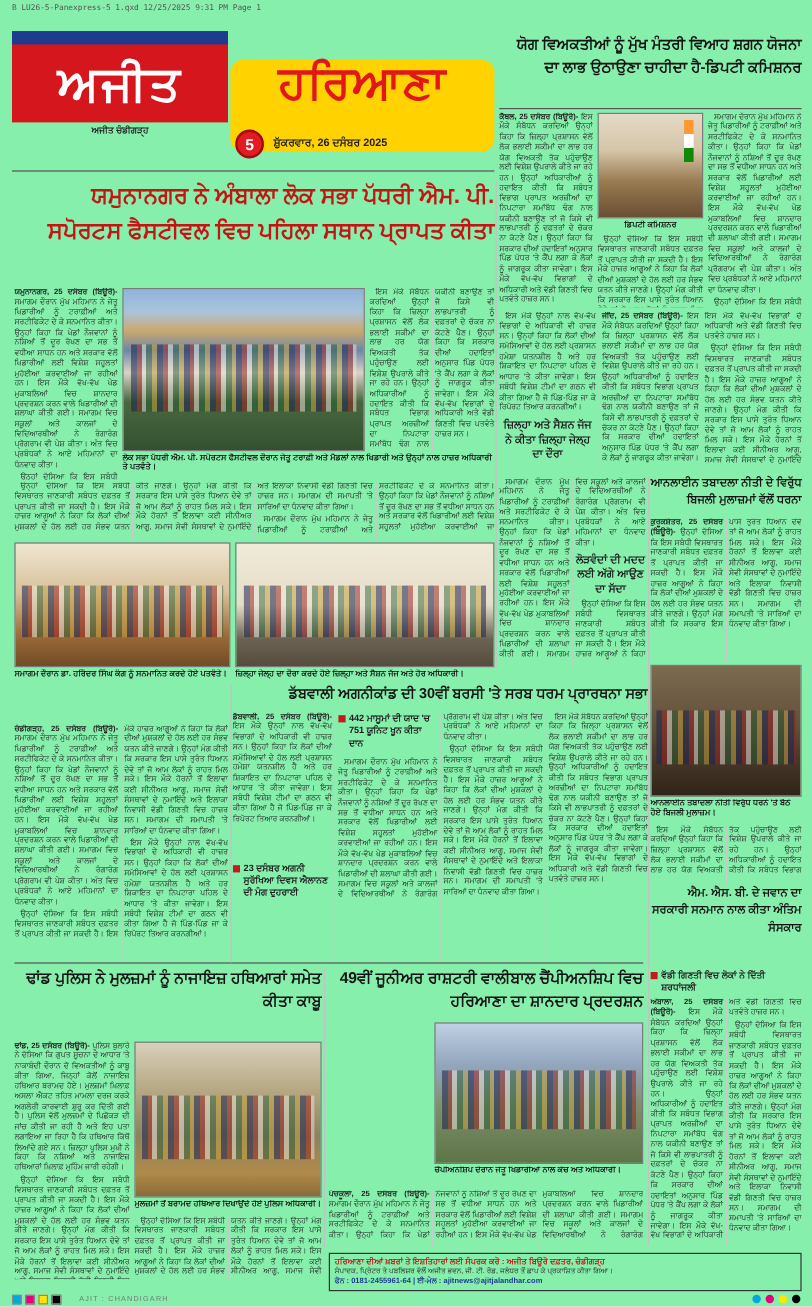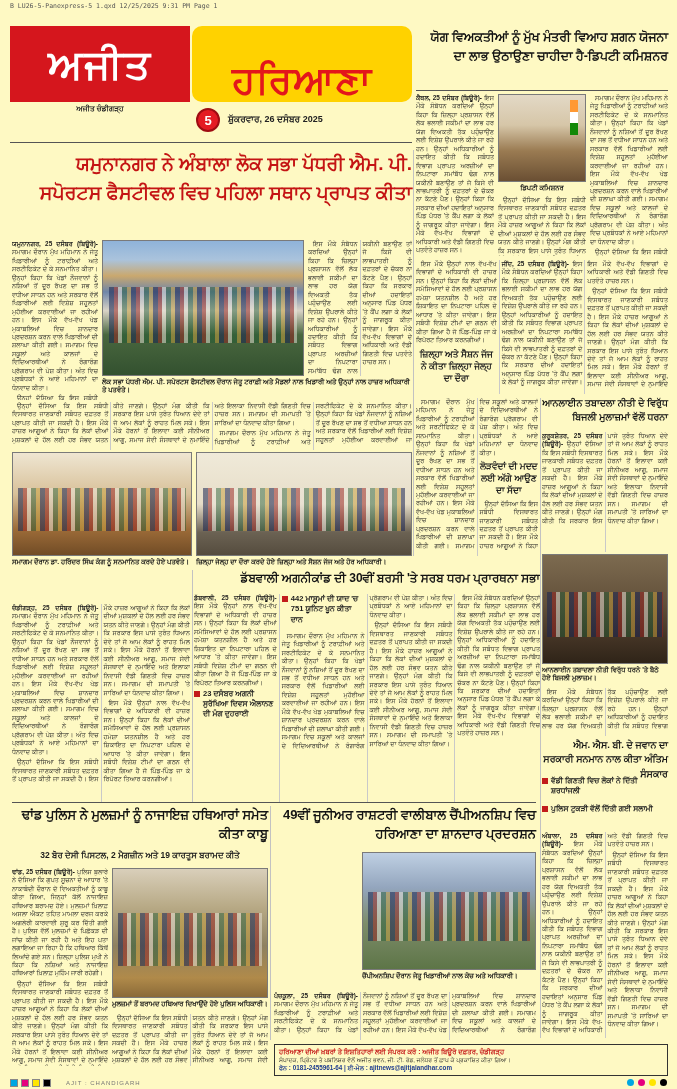--- a/index.html
+++ b/index.html
@@ -1,34 +1,34 @@
 <!DOCTYPE html>
 <html><head>
 <meta charset="utf-8">
 <style>
   * { margin:0; padding:0; box-sizing:border-box; }
   html,body { background:#ffffff; }
   .page {
     position:relative; width:677px; height:1089px; margin:0 auto;
-    background:#fef9c3; overflow:hidden;
+    background:#86efac; overflow:hidden;
     font-family:"Liberation Sans","DejaVu Sans",sans-serif;
     color:#1d1d1d;
   }
   .abs { position:absolute; }
 
   
   .print-line { font-family:"DejaVu Sans Mono",monospace; font-size:6.5px; color:#555; white-space:nowrap; overflow:hidden; }
 
   
-  .m-red { background:#d5161d; width:100%; height:100%; display:flex; flex-direction:row; }
+  .m-red { background:#d5161d; width:100%; height:100%; display:flex; flex-direction:column; }
   .m-blue { height:11px; background:#1d3b8f; }
   .m-brand { flex:1; display:flex; align-items:center; justify-content:center;
              color:#ffffff; font-weight:bold; font-size:40px; line-height:1; letter-spacing:2px; }
   .m-sub { font-size:7.5px; font-weight:bold; text-align:center; color:#222; }
-  .m-yellow { background:#ffd200; border-radius:10px; display:flex; align-items:flex-end; justify-content:center; }
+  .m-yellow { background:#ffd200; border-radius:10px; display:flex; align-items:flex-start; justify-content:center;margin-top:24px; }
   .m-edition { color:#e3161b; font-weight:bold; font-size:38px; line-height:1.1; letter-spacing:1px; }
   .pageno { border-radius:50%; background:#e41b23; border:2px solid #9e0c12; color:#fff;
             display:flex; align-items:center; justify-content:center; font-size:13px; font-weight:bold; }
   .date-line { font-size:9px; font-weight:bold; color:#222; }
 
   
   .hrule { border-top:1px solid #555; }
   .vrule { border-left:1px solid #c2c2c2; }
 
   
@@ -48,21 +48,21 @@
   .bt p.lead { text-indent:0; }
   .dl { font-weight:bold; }
   .cols2 { column-count:2; column-gap:5px; column-rule:0.5px solid #c9c9c9; }
   .cols3 { column-count:3; column-gap:5px; column-rule:0.5px solid #c9c9c9; }
   .cols4 { column-count:4; column-gap:5px; column-rule:0.5px solid #c9c9c9; }
 
   .caption { font-size:6.8px; font-weight:bold; color:#111; line-height:1.25; overflow:hidden; }
   .subhead-b { font-size:8.5px; font-weight:bold; text-align:center; line-height:1.35; }
 
   
-  .bullet-item { display:flex; gap:3px; margin-bottom:7px; break-inside:avoid; }
+  .bullet-item { display:flex; gap:3px; margin-bottom:7px; break-inside:avoid;margin-top:32px; }
   .bullet-sq { flex:0 0 auto; width:6px; height:6px; background:#c21b1b; margin-top:2px; }
   .bullet-text { font-size:7.6px; font-weight:bold; line-height:1.35; text-align:left; }
 
   
   .ph { position:absolute; border:1px solid #7a7a7a; overflow:hidden; background:#cfc9bd; }
   .crowd::after { content:""; position:absolute; left:3%; right:3%; top:34%; height:42%;
     background:repeating-linear-gradient(90deg,
       rgba(25,35,80,.55) 0 5px, rgba(150,30,30,.5) 5px 9px,
       rgba(235,230,220,.5) 9px 13px, rgba(30,90,50,.45) 13px 18px,
       rgba(200,160,60,.5) 18px 22px); }
@@ -213,21 +213,20 @@
   <div class="abs hl hl-small" style="left:542px;top:738px;width:126px;height:36px">ਐਮ. ਐਸ. ਬੀ. ਦੇ ਜਵਾਨ ਦਾ ਸਰਕਾਰੀ ਸਨਮਾਨ ਨਾਲ ਕੀਤਾ ਅੰਤਿਮ ਸੰਸਕਾਰ</div>
   <div class="abs bt cols2" style="left:542px;top:832px;width:126px;height:206px">
     <p class="lead"><b class="dl">ਅੰਬਾਲਾ, 25 ਦਸੰਬਰ (ਬਿਊਰੋ)-</b>
       <span>ਇਸ ਮੌਕੇ ਸੰਬੋਧਨ ਕਰਦਿਆਂ ਉਨ੍ਹਾਂ ਕਿਹਾ ਕਿ ਜ਼ਿਲ੍ਹਾ ਪ੍ਰਸ਼ਾਸਨ ਵੱਲੋਂ ਲੋਕ ਭਲਾਈ ਸਕੀਮਾਂ ਦਾ ਲਾਭ ਹਰ ਯੋਗ ਵਿਅਕਤੀ ਤੱਕ ਪਹੁੰਚਾਉਣ ਲਈ ਵਿਸ਼ੇਸ਼ ਉਪਰਾਲੇ ਕੀਤੇ ਜਾ ਰਹੇ ਹਨ। ਉਨ੍ਹਾਂ ਅਧਿਕਾਰੀਆਂ ਨੂੰ ਹਦਾਇਤ ਕੀਤੀ ਕਿ ਸਬੰਧਤ ਵਿਭਾਗ ਪ੍ਰਾਪਤ ਅਰਜ਼ੀਆਂ ਦਾ ਨਿਪਟਾਰਾ ਸਮਾਂਬੱਧ ਢੰਗ ਨਾਲ ਯਕੀਨੀ ਬਣਾਉਣ ਤਾਂ ਜੋ ਕਿਸੇ ਵੀ ਲਾਭਪਾਤਰੀ ਨੂੰ ਦਫ਼ਤਰਾਂ ਦੇ ਚੱਕਰ ਨਾ ਕੱਟਣੇ ਪੈਣ। ਉਨ੍ਹਾਂ ਕਿਹਾ ਕਿ ਸਰਕਾਰ ਦੀਆਂ ਹਦਾਇਤਾਂ ਅਨੁਸਾਰ ਪਿੰਡ ਪੱਧਰ 'ਤੇ ਕੈਂਪ ਲਗਾ ਕੇ ਲੋਕਾਂ ਨੂੰ ਜਾਗਰੂਕ ਕੀਤਾ ਜਾਵੇਗਾ। ਇਸ ਮੌਕੇ ਵੱਖ-ਵੱਖ ਵਿਭਾਗਾਂ ਦੇ ਅਧਿਕਾਰੀ ਅਤੇ ਵੱਡੀ ਗਿਣਤੀ ਵਿਚ ਪਤਵੰਤੇ ਹਾਜ਼ਰ ਸਨ।</span></p>
     <p>ਉਨ੍ਹਾਂ ਦੱਸਿਆ ਕਿ ਇਸ ਸਬੰਧੀ ਵਿਸਥਾਰਤ ਜਾਣਕਾਰੀ ਸਬੰਧਤ ਦਫ਼ਤਰ ਤੋਂ ਪ੍ਰਾਪਤ ਕੀਤੀ ਜਾ ਸਕਦੀ ਹੈ। ਇਸ ਮੌਕੇ ਹਾਜ਼ਰ ਆਗੂਆਂ ਨੇ ਕਿਹਾ ਕਿ ਲੋਕਾਂ ਦੀਆਂ ਮੁਸ਼ਕਲਾਂ ਦੇ ਹੱਲ ਲਈ ਹਰ ਸੰਭਵ ਯਤਨ ਕੀਤੇ ਜਾਣਗੇ। ਉਨ੍ਹਾਂ ਮੰਗ ਕੀਤੀ ਕਿ ਸਰਕਾਰ ਇਸ ਪਾਸੇ ਤੁਰੰਤ ਧਿਆਨ ਦੇਵੇ ਤਾਂ ਜੋ ਆਮ ਲੋਕਾਂ ਨੂੰ ਰਾਹਤ ਮਿਲ ਸਕੇ। ਇਸ ਮੌਕੇ ਹੋਰਨਾਂ ਤੋਂ ਇਲਾਵਾ ਕਈ ਸੀਨੀਅਰ ਆਗੂ, ਸਮਾਜ ਸੇਵੀ ਸੰਸਥਾਵਾਂ ਦੇ ਨੁਮਾਇੰਦੇ ਅਤੇ ਇਲਾਕਾ ਨਿਵਾਸੀ ਵੱਡੀ ਗਿਣਤੀ ਵਿਚ ਹਾਜ਼ਰ ਸਨ। ਸਮਾਗਮ ਦੀ ਸਮਾਪਤੀ 'ਤੇ ਸਾਰਿਆਂ ਦਾ ਧੰਨਵਾਦ ਕੀਤਾ ਗਿਆ।</p>
   </div>
 
   <div class="abs hrule" style="left:12px;top:802px;width:524px"></div>
 
   <div class="abs hl hl-police" style="left:12px;top:806px;width:256px;height:42px">ਢਾਂਡ ਪੁਲਿਸ ਨੇ ਮੁਲਜ਼ਮਾਂ ਨੂੰ ਨਾਜਾਇਜ਼ ਹਥਿਆਰਾਂ ਸਮੇਤ ਕੀਤਾ ਕਾਬੂ</div>
-  <div class="abs subhead-b" style="left:12px;top:850px;width:256px;height:16px">32 ਬੋਰ ਦੇਸੀ ਪਿਸਟਲ, 2 ਮੈਗਜ਼ੀਨ ਅਤੇ 19 ਕਾਰਤੂਸ ਬਰਾਮਦ ਕੀਤੇ</div>
   <div class="abs bt" style="left:12px;top:868px;width:96px;height:198px">
     <p class="lead"><b class="dl">ਢਾਂਡ, 25 ਦਸੰਬਰ (ਬਿਊਰੋ)-</b>
       <span>ਪੁਲਿਸ ਬੁਲਾਰੇ ਨੇ ਦੱਸਿਆ ਕਿ ਗੁਪਤ ਸੂਚਨਾ ਦੇ ਆਧਾਰ 'ਤੇ ਨਾਕਾਬੰਦੀ ਦੌਰਾਨ ਦੋ ਵਿਅਕਤੀਆਂ ਨੂੰ ਕਾਬੂ ਕੀਤਾ ਗਿਆ, ਜਿਨ੍ਹਾਂ ਕੋਲੋਂ ਨਾਜਾਇਜ਼ ਹਥਿਆਰ ਬਰਾਮਦ ਹੋਏ। ਮੁਲਜ਼ਮਾਂ ਖ਼ਿਲਾਫ਼ ਅਸਲਾ ਐਕਟ ਤਹਿਤ ਮਾਮਲਾ ਦਰਜ ਕਰਕੇ ਅਗਲੇਰੀ ਕਾਰਵਾਈ ਸ਼ੁਰੂ ਕਰ ਦਿੱਤੀ ਗਈ ਹੈ। ਪੁਲਿਸ ਵੱਲੋਂ ਮੁਲਜ਼ਮਾਂ ਦੇ ਪਿਛੋਕੜ ਦੀ ਜਾਂਚ ਕੀਤੀ ਜਾ ਰਹੀ ਹੈ ਅਤੇ ਇਹ ਪਤਾ ਲਗਾਇਆ ਜਾ ਰਿਹਾ ਹੈ ਕਿ ਹਥਿਆਰ ਕਿੱਥੋਂ ਲਿਆਂਦੇ ਗਏ ਸਨ। ਜ਼ਿਲ੍ਹਾ ਪੁਲਿਸ ਮੁਖੀ ਨੇ ਕਿਹਾ ਕਿ ਨਸ਼ਿਆਂ ਅਤੇ ਨਾਜਾਇਜ਼ ਹਥਿਆਰਾਂ ਖ਼ਿਲਾਫ਼ ਮੁਹਿੰਮ ਜਾਰੀ ਰਹੇਗੀ।</span></p>
     <p>ਉਨ੍ਹਾਂ ਦੱਸਿਆ ਕਿ ਇਸ ਸਬੰਧੀ ਵਿਸਥਾਰਤ ਜਾਣਕਾਰੀ ਸਬੰਧਤ ਦਫ਼ਤਰ ਤੋਂ ਪ੍ਰਾਪਤ ਕੀਤੀ ਜਾ ਸਕਦੀ ਹੈ। ਇਸ ਮੌਕੇ ਹਾਜ਼ਰ ਆਗੂਆਂ ਨੇ ਕਿਹਾ ਕਿ ਲੋਕਾਂ ਦੀਆਂ ਮੁਸ਼ਕਲਾਂ ਦੇ ਹੱਲ ਲਈ ਹਰ ਸੰਭਵ ਯਤਨ ਕੀਤੇ ਜਾਣਗੇ। ਉਨ੍ਹਾਂ ਮੰਗ ਕੀਤੀ ਕਿ ਸਰਕਾਰ ਇਸ ਪਾਸੇ ਤੁਰੰਤ ਧਿਆਨ ਦੇਵੇ ਤਾਂ ਜੋ ਆਮ ਲੋਕਾਂ ਨੂੰ ਰਾਹਤ ਮਿਲ ਸਕੇ। ਇਸ ਮੌਕੇ ਹੋਰਨਾਂ ਤੋਂ ਇਲਾਵਾ ਕਈ ਸੀਨੀਅਰ ਆਗੂ, ਸਮਾਜ ਸੇਵੀ ਸੰਸਥਾਵਾਂ ਦੇ ਨੁਮਾਇੰਦੇ ਅਤੇ ਇਲਾਕਾ ਨਿਵਾਸੀ ਵੱਡੀ ਗਿਣਤੀ ਵਿਚ ਹਾਜ਼ਰ ਸਨ। ਸਮਾਗਮ ਦੀ ਸਮਾਪਤੀ 'ਤੇ ਸਾਰਿਆਂ ਦਾ ਧੰਨਵਾਦ ਕੀਤਾ ਗਿਆ।</p>
   </div>
   <div class="ph ph-police crowd" style="left:112px;top:868px;width:156px;height:130px"></div>
   <div class="abs caption" style="left:112px;top:1000px;width:156px;height:12px">ਮੁਲਜ਼ਮਾਂ ਤੋਂ ਬਰਾਮਦ ਹਥਿਆਰ ਦਿਖਾਉਂਦੇ ਹੋਏ ਪੁਲਿਸ ਅਧਿਕਾਰੀ।</div>
   <div class="abs bt cols2" style="left:112px;top:1014px;width:156px;height:52px">
     <p>ਉਨ੍ਹਾਂ ਦੱਸਿਆ ਕਿ ਇਸ ਸਬੰਧੀ ਵਿਸਥਾਰਤ ਜਾਣਕਾਰੀ ਸਬੰਧਤ ਦਫ਼ਤਰ ਤੋਂ ਪ੍ਰਾਪਤ ਕੀਤੀ ਜਾ ਸਕਦੀ ਹੈ। ਇਸ ਮੌਕੇ ਹਾਜ਼ਰ ਆਗੂਆਂ ਨੇ ਕਿਹਾ ਕਿ ਲੋਕਾਂ ਦੀਆਂ ਮੁਸ਼ਕਲਾਂ ਦੇ ਹੱਲ ਲਈ ਹਰ ਸੰਭਵ ਯਤਨ ਕੀਤੇ ਜਾਣਗੇ। ਉਨ੍ਹਾਂ ਮੰਗ ਕੀਤੀ ਕਿ ਸਰਕਾਰ ਇਸ ਪਾਸੇ ਤੁਰੰਤ ਧਿਆਨ ਦੇਵੇ ਤਾਂ ਜੋ ਆਮ ਲੋਕਾਂ ਨੂੰ ਰਾਹਤ ਮਿਲ ਸਕੇ। ਇਸ ਮੌਕੇ ਹੋਰਨਾਂ ਤੋਂ ਇਲਾਵਾ ਕਈ ਸੀਨੀਅਰ ਆਗੂ, ਸਮਾਜ ਸੇਵੀ ਸੰਸਥਾਵਾਂ ਦੇ ਨੁਮਾਇੰਦੇ ਅਤੇ ਇਲਾਕਾ ਨਿਵਾਸੀ ਵੱਡੀ ਗਿਣਤੀ ਵਿਚ ਹਾਜ਼ਰ ਸਨ। ਸਮਾਗਮ ਦੀ ਸਮਾਪਤੀ 'ਤੇ ਸਾਰਿਆਂ ਦਾ ਧੰਨਵਾਦ ਕੀਤਾ ਗਿਆ।</p>
   </div>

